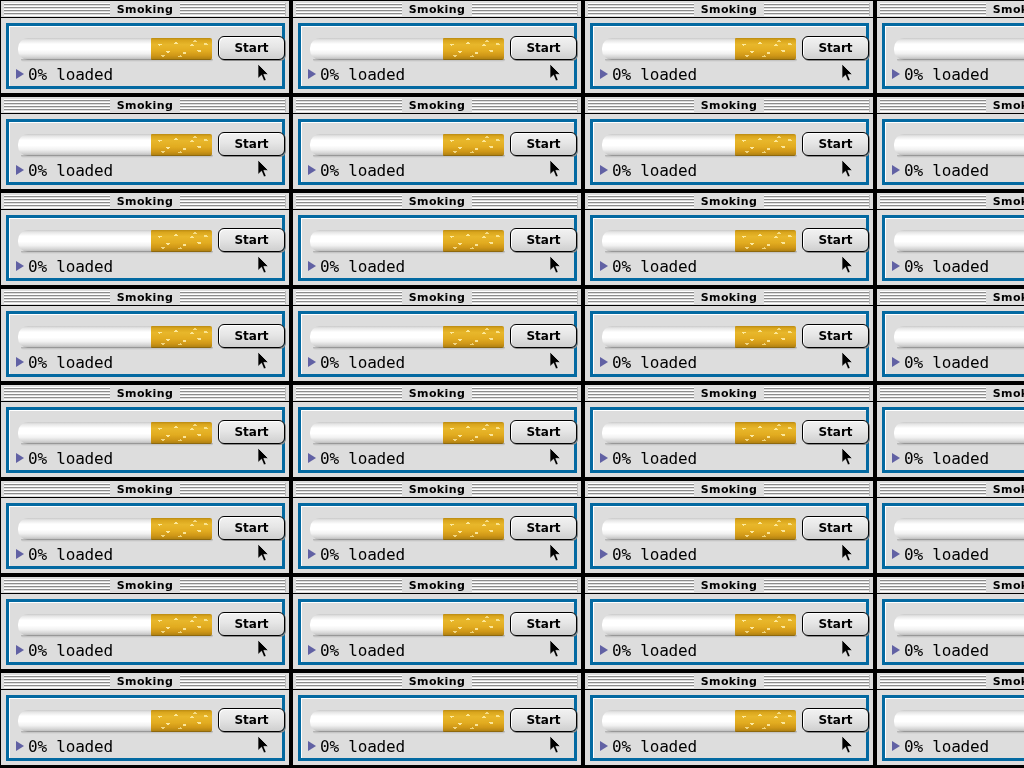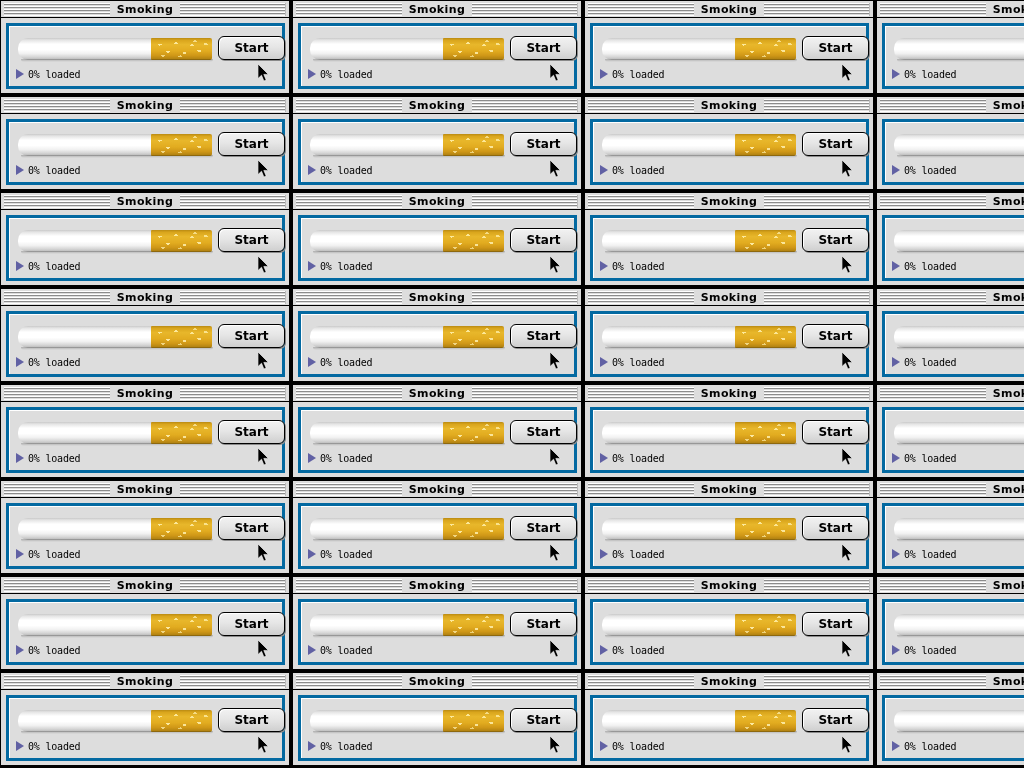--- a/index.html
+++ b/index.html
@@ -201,21 +201,21 @@
     width: 0;
     height: 0;
     margin-right: 4px;
     border-top: 5px solid transparent;
     border-bottom: 5px solid transparent;
     border-left: 8px solid #5a5aa0;
     opacity: .95;
   }
   .statustext {
     font-family: "DejaVu Sans Mono", monospace;
-    font-size: 10px;
+    font-size: 16px;
     color: #000000;
     white-space: nowrap;
     letter-spacing: -0.2px;
   }
 
   
   .cursor {
     position: absolute;
     left: 249px;
     top: 38px;

